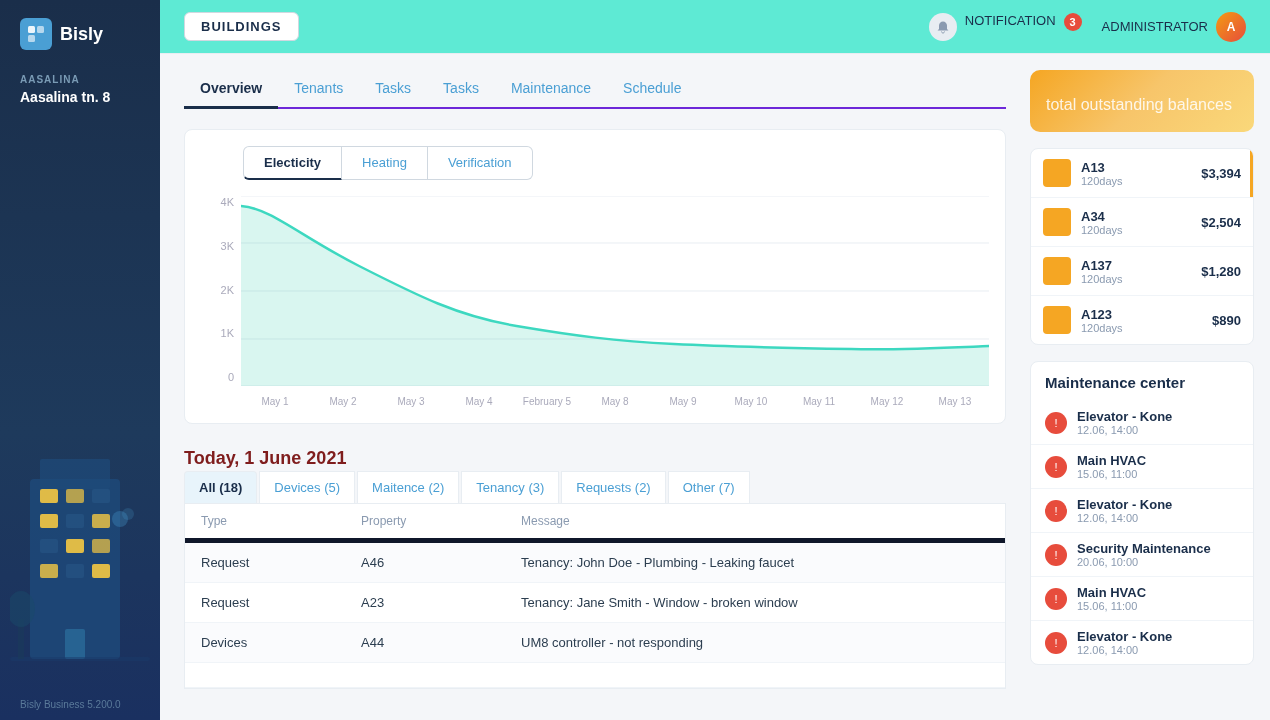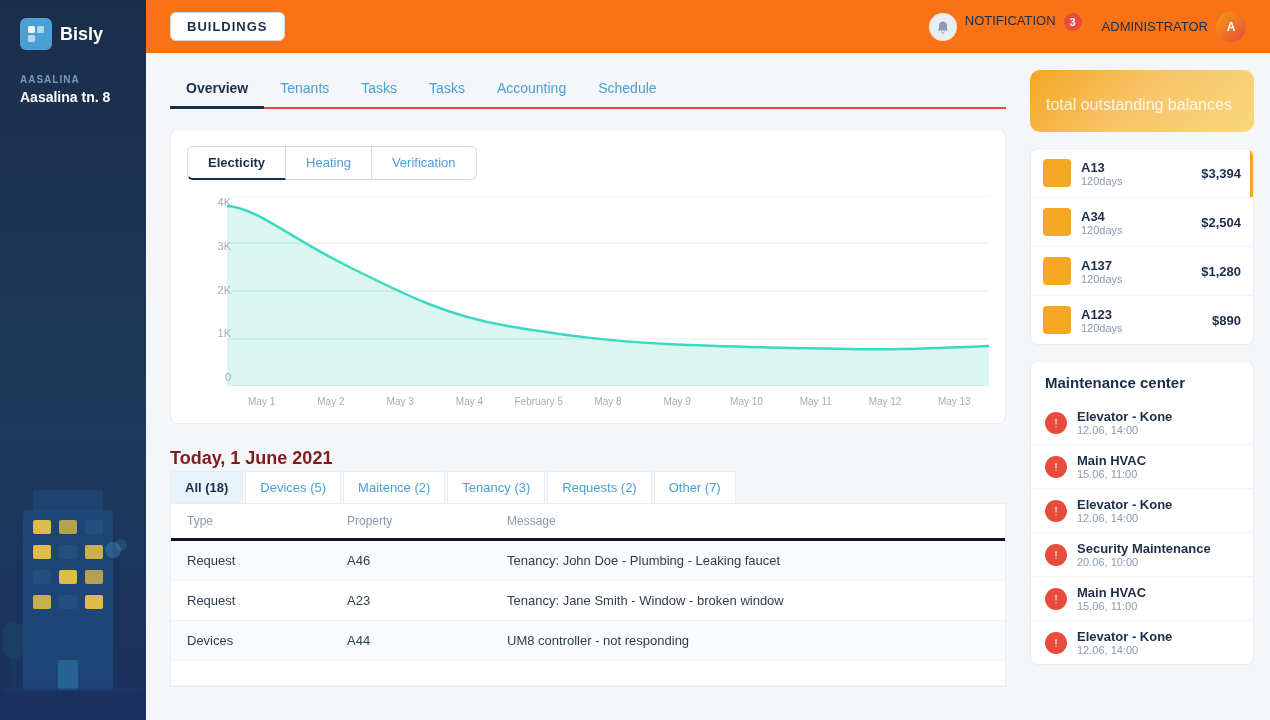--- a/index.html
+++ b/index.html
@@ -1,20 +1,20 @@
 <!DOCTYPE html>
 <html><head>
   <meta charset="utf-8">
   <style>
     * { box-sizing: border-box; margin: 0; padding: 0; }
     body { font-family: -apple-system, BlinkMacSystemFont, 'Segoe UI', sans-serif; background: #f4f6f9; display: flex; height: 720px; overflow: hidden; }
 
     
     #sidebar {
-      width: 146px;
+      width: 160px;
       background: linear-gradient(180deg, #1a2e4a 0%, #1e3a5c 60%, #1a3060 100%);
       display: flex;
       flex-direction: column;
       align-items: flex-start;
       padding: 0;
       flex-shrink: 0;
       position: relative;
       overflow: hidden;
     }
     #sidebar .logo-area {
@@ -55,21 +55,21 @@
     
     #main {
       flex: 1;
       display: flex;
       flex-direction: column;
       overflow: hidden;
     }
 
     
     #topbar {
-      background: #f97316;
+      background: #5eead4;
       height: 54px;
       display: flex;
       align-items: center;
       justify-content: space-between;
       padding: 0 24px;
       border-bottom: 1px solid #e8edf2;
       flex-shrink: 0;
     }
     #topbar .buildings-btn {
       background: white;
@@ -123,21 +123,21 @@
     #left-panel {
       flex: 1;
       overflow-y: auto;
       padding: 0 24px 24px;
     }
 
     
     .nav-tabs {
       display: flex;
       gap: 0;
-      border-bottom: 2px solid #ef4444;
+      border-bottom: 2px solid #6d28d9;
       margin-bottom: 20px;
       padding-top: 16px;
     }
     .nav-tab {
       padding: 10px 16px;
       font-size: 14px;
       color: #4a9fd4;
       cursor: pointer;
       border-bottom: 3px solid transparent;
       margin-bottom: -2px;
@@ -147,20 +147,21 @@
       color: #1a2e4a;
       border-bottom-color: #1a2e4a;
       font-weight: 600;
     }
 
     
     .sub-tabs {
       display: flex;
       gap: 0;
       margin-bottom: 16px;
+      margin-left: 42px;
     }
     .sub-tab {
       padding: 8px 20px;
       font-size: 13px;
       color: #4a9fd4;
       cursor: pointer;
       border: 1px solid #d0d8e0;
       background: white;
     }
     .sub-tab:first-child { border-radius: 6px 0 0 6px; }
@@ -215,21 +216,21 @@
     .data-table {
       background: white;
       border: 1px solid #e8edf2;
       border-top: none;
       width: 100%;
     }
     .table-header {
       display: grid;
       grid-template-columns: 160px 160px 1fr;
       padding: 10px 16px;
-      border-bottom: 3px solid #0f172a;
+      border-bottom: 5px solid #0f172a;
     }
     .table-header-cell {
       font-size: 12px;
       color: #8a9ab0;
       font-weight: 500;
       text-transform: capitalize;
     }
     .table-row {
       display: grid;
       grid-template-columns: 160px 160px 1fr;
@@ -336,21 +337,21 @@
     .maint-name { font-size: 13px; font-weight: 600; color: #1a2e4a; }
     .maint-date { font-size: 11px; color: #8a9ab0; }
 
     
     .chart-svg-container {
       position: relative;
       width: 100%;
     }
     .y-labels {
       position: absolute;
-      left: 12px; top: 0; bottom: 24px;
+      left: 1px; top: 0; bottom: 24px;
       width: 36px;
       display: flex;
       flex-direction: column;
       justify-content: space-between;
       align-items: flex-end;
       padding-right: 4px;
     }
     .y-label { font-size: 11px; color: #aab; }
     .chart-inner {
       margin-left: 40px;
@@ -403,20 +404,21 @@
 
       <rect x="0" y="258" width="140" height="4" rx="2" fill="#1a3a6a" opacity="0.5"></rect>
 
       <circle cx="110" cy="120" r="8" fill="#4a9fd4" opacity="0.3"></circle>
       <circle cx="118" cy="115" r="6" fill="#4a9fd4" opacity="0.2"></circle>
 
       <rect x="8" y="220" width="6" height="40" fill="#1a3a5a" opacity="0.6"></rect>
       <ellipse cx="11" cy="210" rx="14" ry="18" fill="#1a4a6a" opacity="0.5"></ellipse>
     </svg>
   </div>
+  <div class="bisly-version">Bisly Business 5.200.0</div>
 </div>
 
 <div id="main">
 
   <div id="topbar">
     <button class="buildings-btn">BUILDINGS</button>
     <div class="right-area">
       <div class="notification-area">
         <div class="notif-icon">
           <svg width="14" height="14" viewBox="0 0 14 14" fill="none">
@@ -436,21 +438,21 @@
 
   <div id="content">
 
     <div id="left-panel">
 
       <div class="nav-tabs">
         <div class="nav-tab active">Overview</div>
         <div class="nav-tab">Tenants</div>
         <div class="nav-tab">Tasks</div>
         <div class="nav-tab">Tasks</div>
-        <div class="nav-tab">Accounting</div>
+        <div class="nav-tab">Maintenance</div>
         <div class="nav-tab">Schedule</div>
       </div>
 
       <div class="chart-container">
 
         <div class="sub-tabs">
           <div class="sub-tab active">Electicity</div>
           <div class="sub-tab">Heating</div>
           <div class="sub-tab">Verification</div>
         </div>

